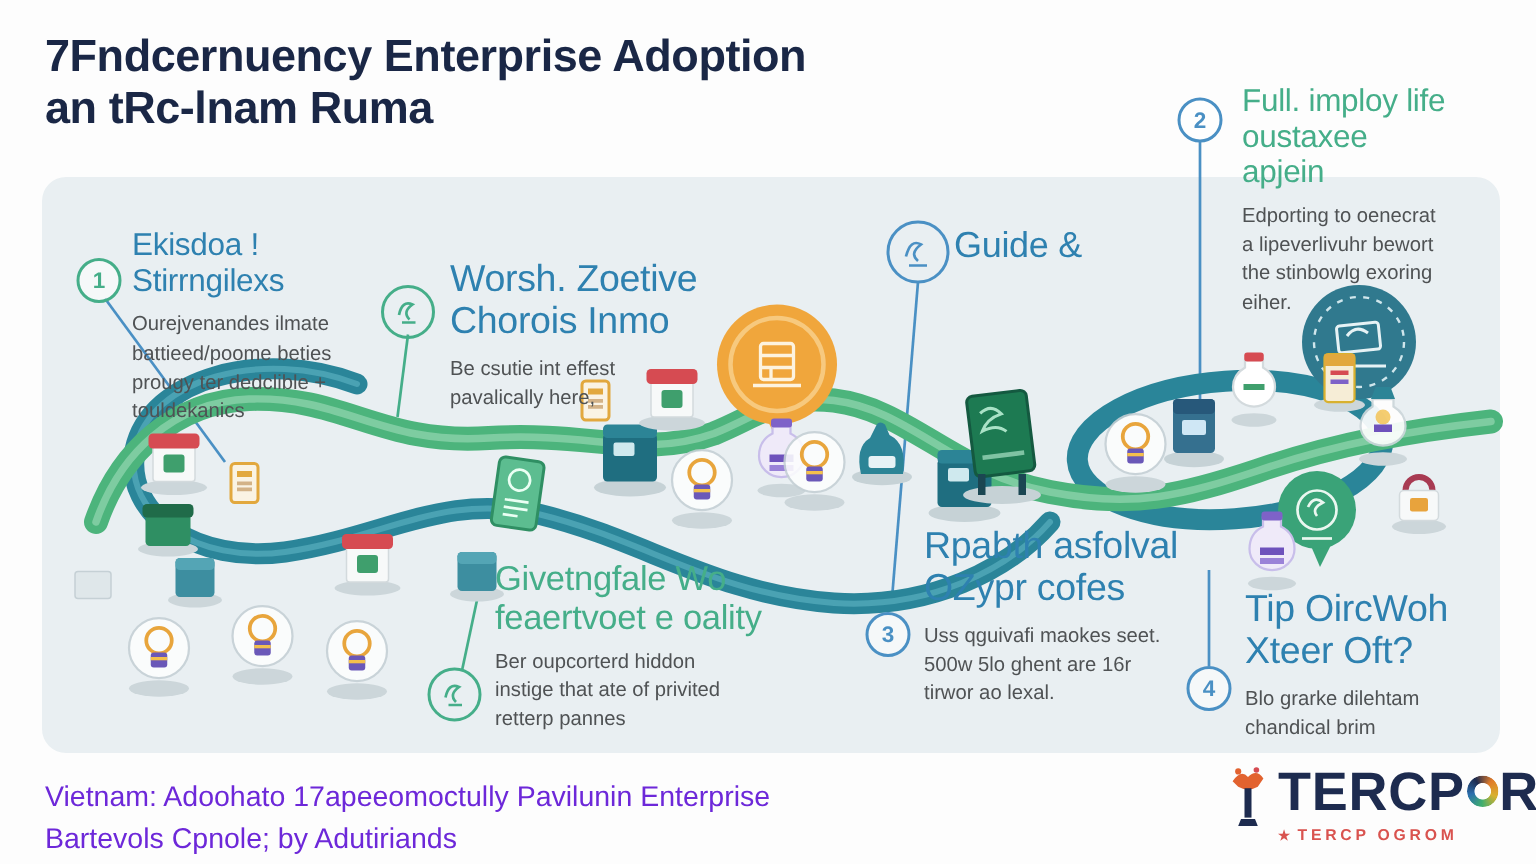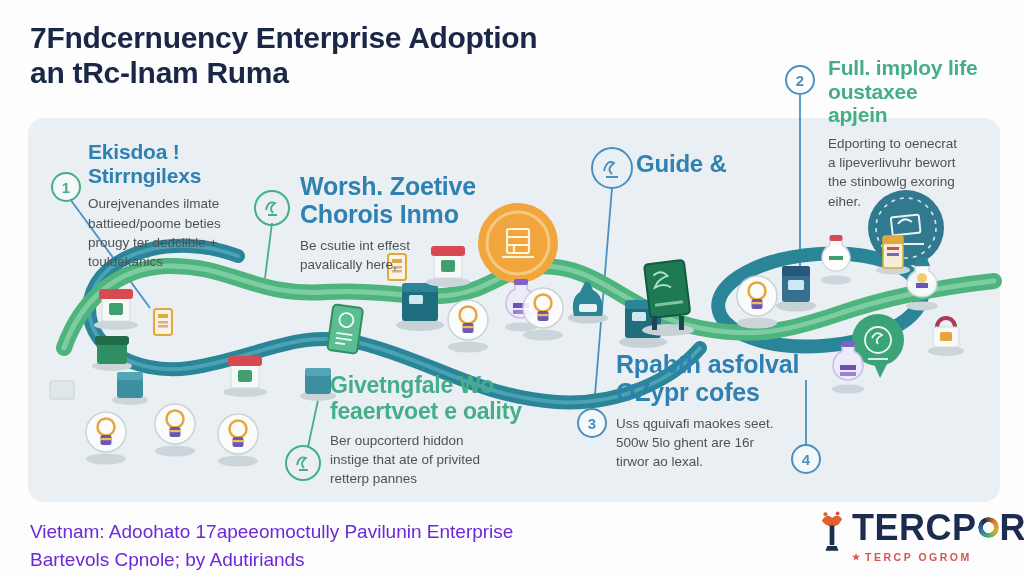--- a/index.html
+++ b/index.html
@@ -22,24 +22,24 @@
   .scene{position:absolute;left:0;top:0;width:1024px;height:576px;pointer-events:none}
 
   .road-green{fill:none;stroke:var(--road-green);stroke-width:16;stroke-linecap:round}
   .road-green-hi{fill:none;stroke:#8fd4ad;stroke-width:5;stroke-linecap:round;opacity:.75}
   .road-teal{fill:none;stroke:var(--road-teal);stroke-width:14;stroke-linecap:round}
   .road-teal-hi{fill:none;stroke:#58aebd;stroke-width:4;stroke-linecap:round;opacity:.7}
   .lead-blue{stroke:var(--line-blue);stroke-width:1.8;fill:none}
   .lead-green{stroke:var(--heading-green);stroke-width:1.8;fill:none}
 
   .step{position:absolute}
-  .h{font-weight:700;white-space:pre-line;margin:0 0 7px;line-height:1.13;letter-spacing:-0.2px}
+  .h{font-weight:400;white-space:pre-line;margin:0 0 7px;line-height:1.13;letter-spacing:-0.2px}
   .blue{color:var(--heading-blue)} .green{color:var(--heading-green)}
   .b{font-size:13.5px;line-height:1.42;color:var(--body-text);white-space:pre-line;font-weight:500}
-  .s-ekisdoa{left:88px;top:140px;width:195px}   .s-ekisdoa .h{font-size:21px}
+  .s-ekisdoa{left:88px;top:152px;width:195px}   .s-ekisdoa .h{font-size:21px}
   .s-worsh{left:300px;top:172px;width:225px}    .s-worsh .h{font-size:25px}
   .s-guide{left:636px;top:150px;width:185px}    .s-guide .h{font-size:24px;margin-bottom:16px}
   .s-full{left:828px;top:56px;width:185px}      .s-full .h{font-size:21px}
   .s-givet{left:330px;top:372px;width:235px}    .s-givet .h{font-size:23px}
   .s-rpabth{left:616px;top:350px;width:225px}   .s-rpabth .h{font-size:25px}
   .s-tip{left:830px;top:392px;width:185px}      .s-tip .h{font-size:25px}
 
   .num-badge{position:absolute;width:30px;height:30px;border-radius:50%;
     border:2px solid var(--line-blue);color:var(--line-blue);
     display:flex;align-items:center;justify-content:center;
@@ -298,20 +298,26 @@
   </section>
 
   <section class="step s-rpabth">
     <h2 class="h blue">Rpabth asfolval
 OZypr cofes</h2>
     <p class="b">Uss qguivafi maokes seet.
 500w 5lo ghent are 16r
 tirwor ao lexal.</p>
   </section>
 
+  <section class="step s-tip">
+    <h2 class="h blue">Tip OircWoh
+Xteer Oft?</h2>
+    <p class="b">Blo grarke dilehtam
+chandical brim</p>
+  </section>
 
   <div class="num-badge nb-green" style="left:51px;top:172px">
     <span>1</span>
   </div>
   <div class="num-badge" style="left:785px;top:65px">
     <span>2</span>
   </div>
   <div class="num-badge" style="left:577px;top:408px">
     <span>3</span>
   </div>

